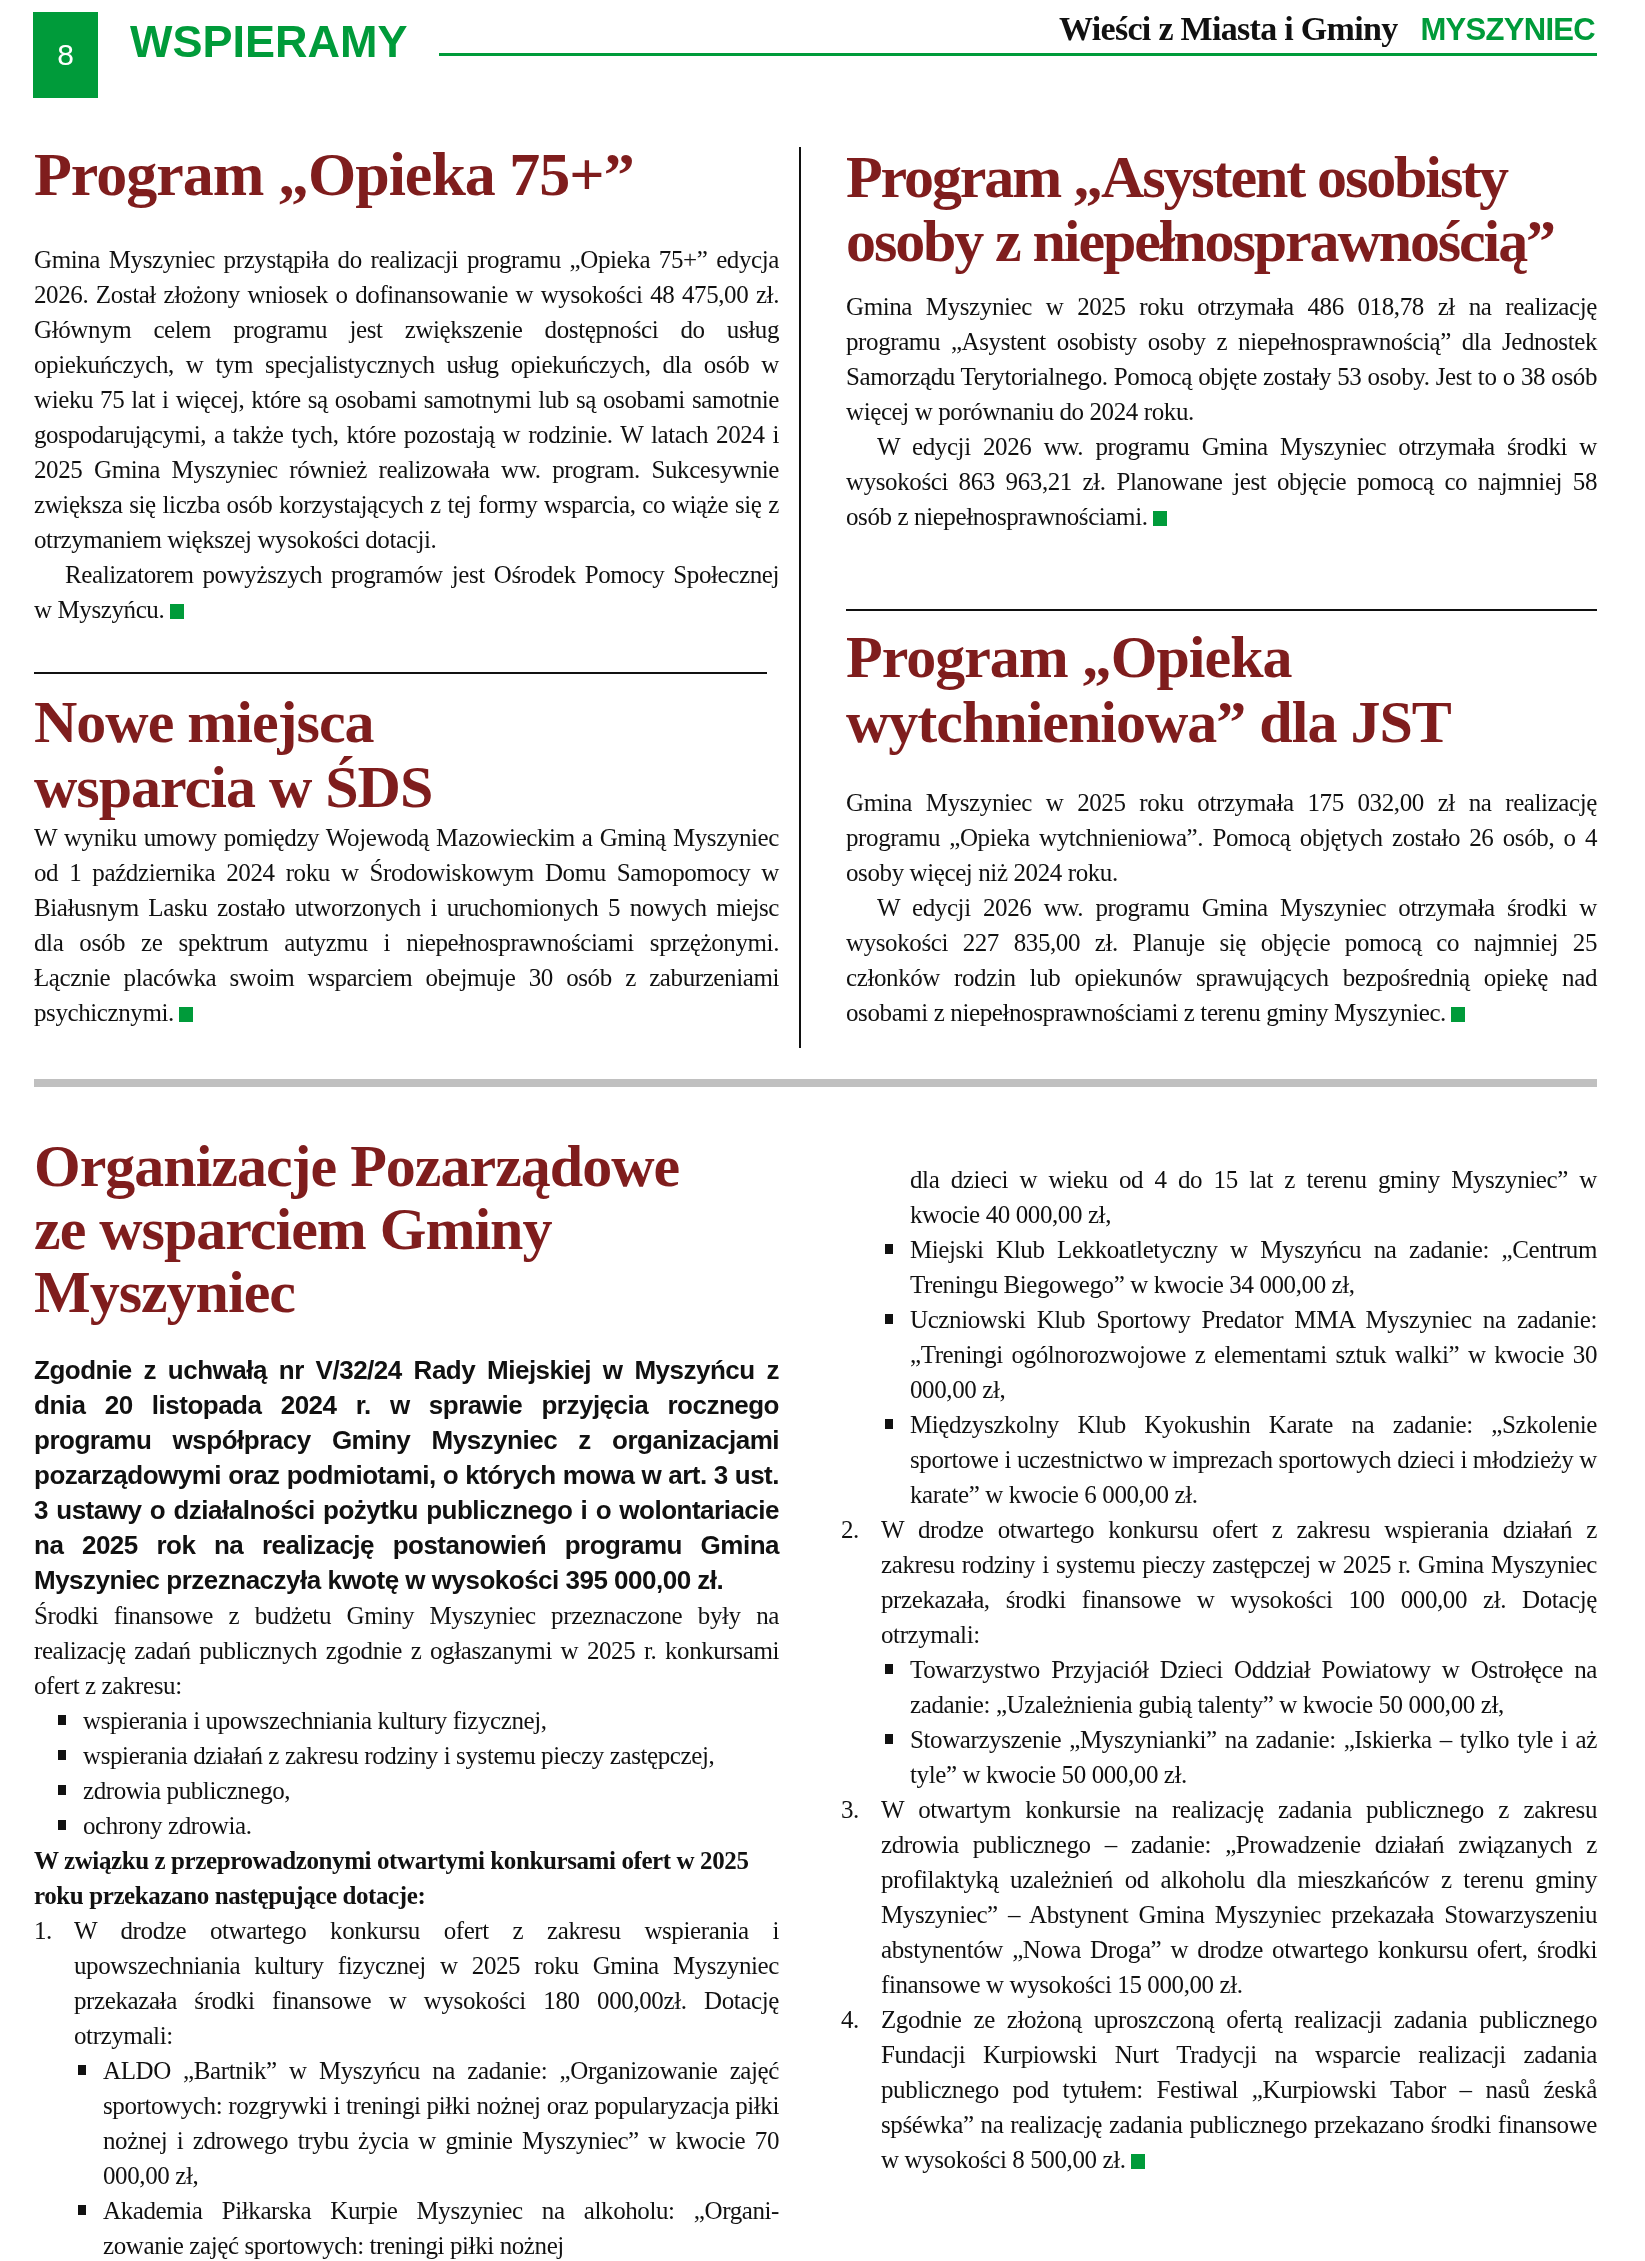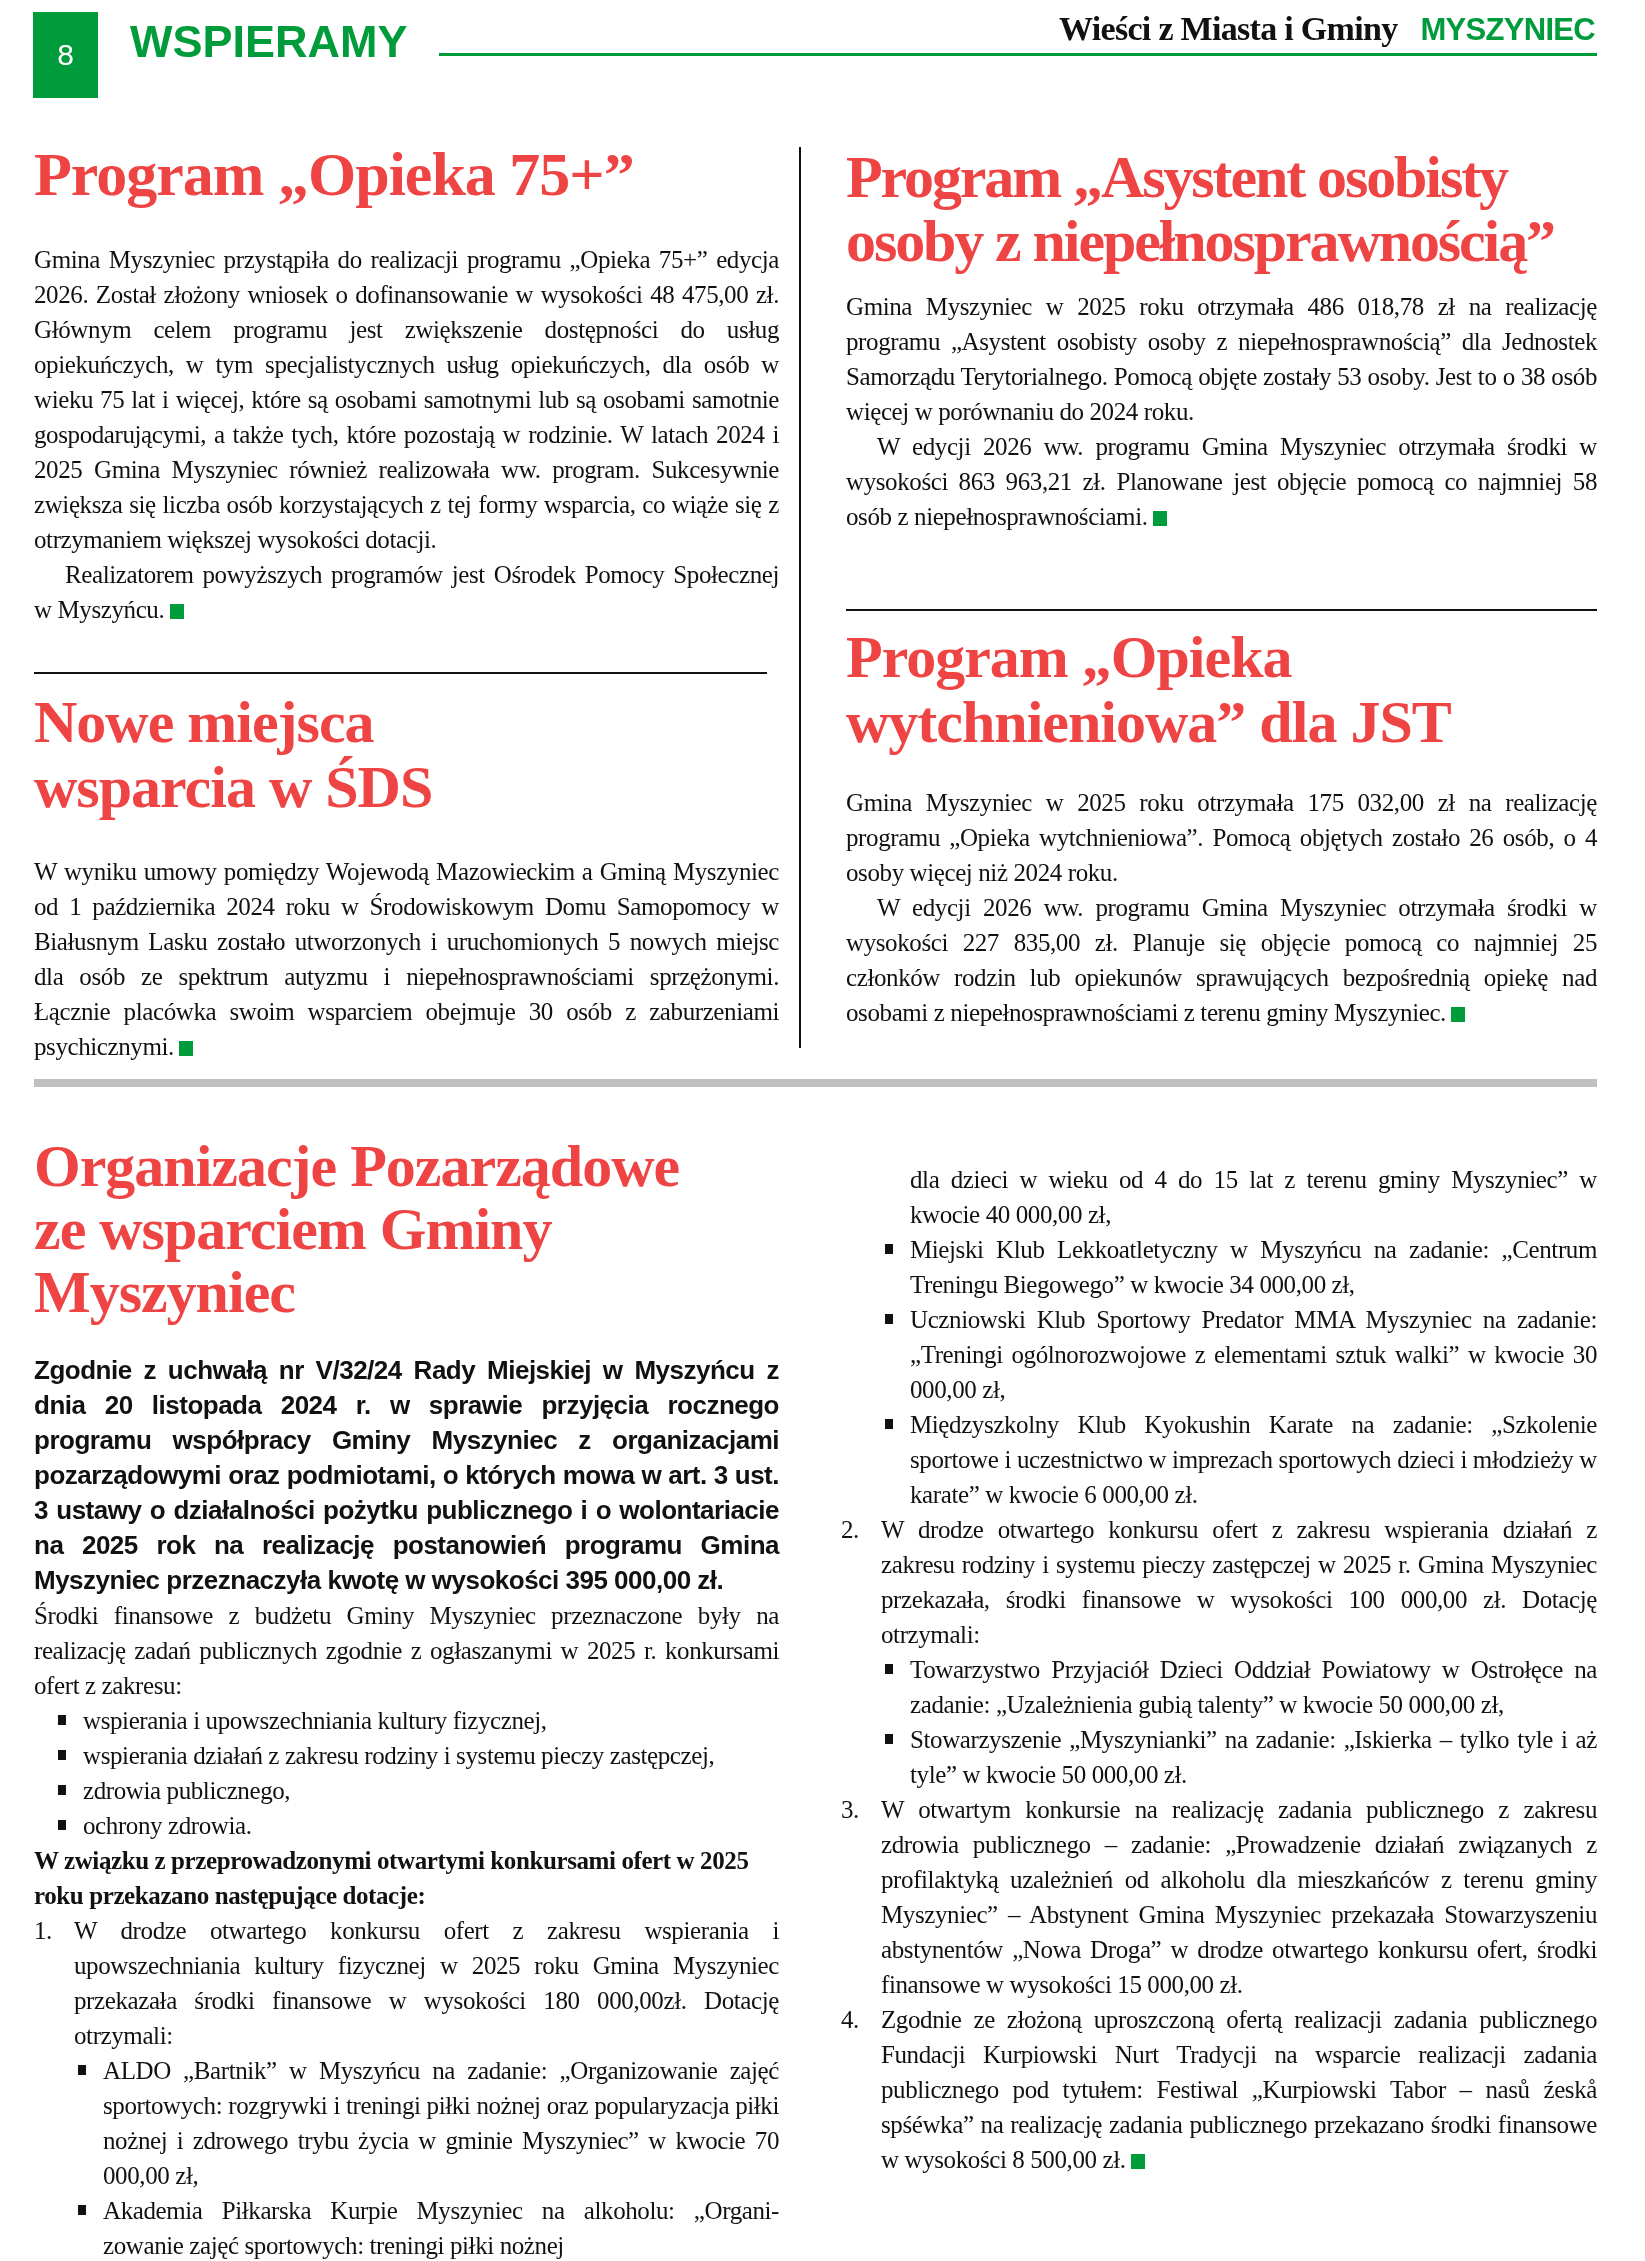--- a/index.html
+++ b/index.html
@@ -11,21 +11,21 @@
      font-family:"Liberation Sans", sans-serif; font-size:30px; display:flex; align-items:center; justify-content:center; }
   #section { left:130px; top:19px; font-family:"Liberation Sans", sans-serif; font-weight:bold; font-size:45px;
      color:#009b3a; letter-spacing:0px; line-height:1; transform:scaleX(1.0); }
   #rule-top { left:439px; top:53px; width:1158px; height:3.4px; background:#009b3a; }
   #mast { right:50px; top:12.3px; font-size:34px; line-height:1; white-space:nowrap; display:flex; align-items:baseline; gap:23px; }
   #mast .mast-serif { font-family:"Liberation Serif", serif; font-weight:bold; color:#111; letter-spacing:-0.7px; }
   #mast .mast-brand { font-family:"Liberation Sans", sans-serif; font-weight:bold; color:#009b3a; font-size:31px; letter-spacing:-0.7px; }
 
   .col-left  { left:34px;  width:745px; }
   .col-right { left:846px; width:751px; }
-  h2 { margin:0; font-family:"Liberation Serif", serif; font-weight:bold; color:#ef4444; letter-spacing:-1px; }
+  h2 { margin:0; font-family:"Liberation Serif", serif; font-weight:bold; color:#7f1d1d; letter-spacing:-1px; }
   .h-big { font-size:59px; line-height:64px; }
   .body { font-size:25px; line-height:35px; text-align:justify; letter-spacing:-0.4px; }
   .body p { margin:0; }
   .body p.ind { text-indent:31px; }
   .sq { display:inline-block; width:13.7px; height:15px; background:#009b3a; margin-left:5.5px; vertical-align:-0.7px; }
   .hrule { height:2.1px; background:#111; }
   #vdiv { left:799px; top:147px; width:2.1px; height:901px; background:#111; }
   #gray-bar { left:34px; top:1079px; width:1563px; height:8.2px; background:#c0c0c0; }
 
   .lead { font-family:"Liberation Sans", sans-serif; font-weight:bold; font-size:26px; line-height:35px; text-align:justify; letter-spacing:-0.5px; margin:0; }
@@ -58,21 +58,21 @@
     <p class="ind"><span>Realizatorem powyższych programów jest Ośrodek Pomocy Społecznej w Myszyńcu.</span><span class="sq"></span></p>
   </div>
 </div>
 <div class="abs hrule" style="left:34px;top:672px;width:733px;"></div>
 
 <div class="abs col-left" style="top:690px;">
   <h2 class="h-big" style="font-size:60px;line-height:65px;">
     <span style="display:block">Nowe miejsca</span>
     <span style="display:block">wsparcia w ŚDS</span>
   </h2>
-  <div class="body" style="margin-top:34px;">
+  <div class="body" style="">
     <p><span>W wyniku umowy pomiędzy Wojewodą Mazowieckim a Gminą Myszyniec od 1 października 2024 roku w Środowiskowym Domu Samopomocy w Białusnym Lasku zostało utworzonych i uruchomionych 5 nowych miejsc dla osób ze spektrum autyzmu i niepełnosprawnościami sprzężonymi. Łącznie placówka swoim wsparciem obejmuje 30 osób z zaburzeniami psychicznymi.</span><span class="sq"></span></p>
   </div>
 </div>
 
 <div class="abs col-right" style="top:145px;">
   <h2 class="h-big" style="font-size:60px;line-height:64px;letter-spacing:-2.1px;">
     <span style="display:block">Program „Asystent osobisty</span>
     <span style="display:block">osoby z niepełnosprawnością”</span>
   </h2>
   <div class="body" style="margin-top:16px;">

